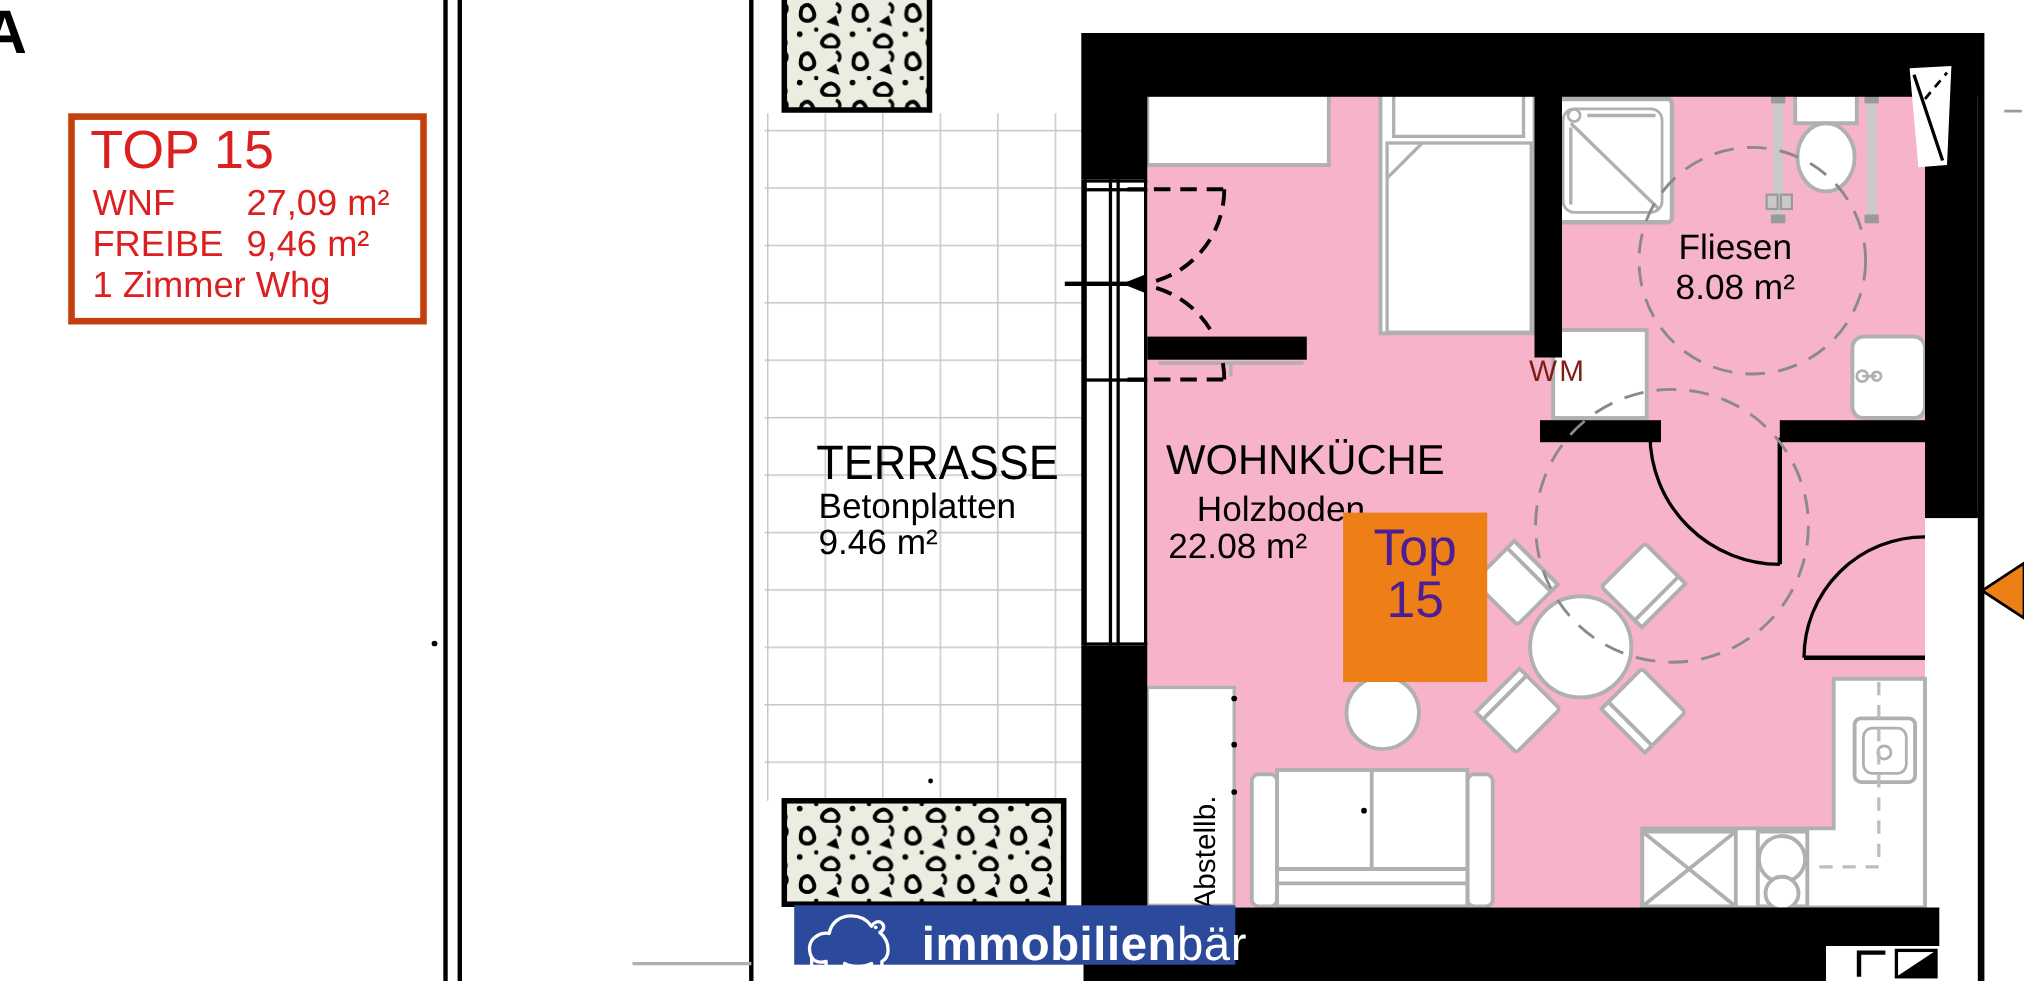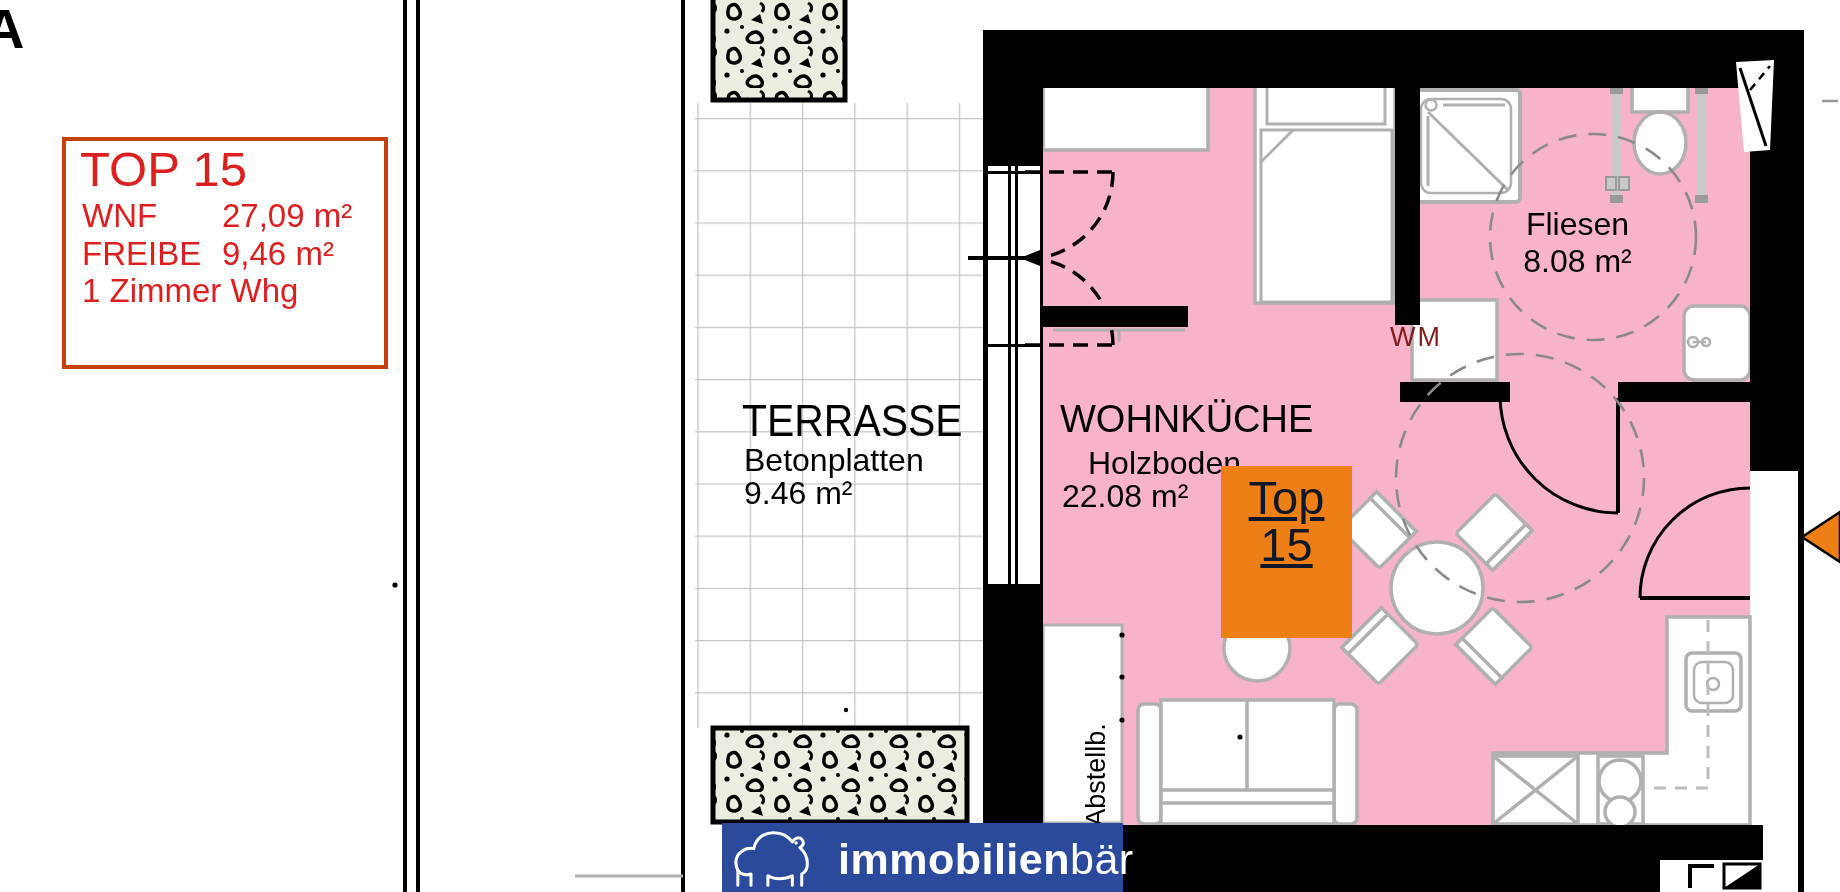--- a/index.html
+++ b/index.html
@@ -1,30 +1,30 @@
 <!DOCTYPE html>
 <html style="--pink: #F7B3CA; --orange: #EE7E16; --banner_blue: #2B4A9B; --red: #DC1F1F; --hedge_green: #EAEDE0;"><head>
 <meta charset="utf-8">
 <style>
   html,body{margin:0;padding:0;background:#fff;}
   #stage{position:relative;width:1840px;height:892px;background:#fff;overflow:hidden;
          font-family:"Liberation Sans",sans-serif;}
   #plan-svg{position:absolute;left:0;top:0;}
   .plan-label{position:absolute;color:#000;line-height:1.05;white-space:nowrap;}
-  .red-box{position:absolute;left:62px;top:103px;width:326px;height:232px;
-           border:4px solid #c2410c;box-sizing:border-box;color:var(--red);margin-top:34px;}
+  .red-box{position:absolute;left:62px;top:103px;width:326px;height:192px;
+           border:6px solid #c2410c;box-sizing:border-box;color:var(--red);}
   .red-box .title{position:absolute;left:14px;top:0px;font-size:49px;}
   .red-box .row{display:flex;font-size:33px;}
   .red-box .row .lbl{width:140px;}
   .red-box .rows{position:absolute;left:16px;top:56px;line-height:1.16;}
   .red-box .typeline{position:absolute;left:16px;top:131px;font-size:33px;}
-  .badge{position:absolute;left:1221px;top:466px;width:131px;height:172px;
-         background:var(--orange);color:#0f172a;text-align:center;font-size:47px;line-height:1.0;text-decoration:underline;}
+  .badge{position:absolute;left:1221px;top:466px;width:131px;height:154px;
+         background:var(--orange);color:#4c1d95;text-align:center;font-size:47px;line-height:1.0;}
   .badge .b1{margin-top:8px;}
-  .banner{position:absolute;left:722px;top:823px;width:401px;height:69px;
+  .banner{position:absolute;left:722px;top:823px;width:401px;height:54px;
           background:var(--banner_blue);color:#fff;}
   .banner .wordmark{position:absolute;left:116px;top:12px;font-size:43px;letter-spacing:.5px;}
   .banner .bold{font-weight:700;}
   .banner .light{font-weight:400;}
   .corner-letter{position:absolute;left:-16px;top:-4px;font-size:56px;font-weight:700;color:#000;}
   .wm-label{position:absolute;left:1364px;top:322px;width:104px;text-align:center;
             font-size:27px;color:#7f1d1d;letter-spacing:2px;}
   .storage-label{position:absolute;left:1096px;top:775px;font-size:27px;color:#000;
                  transform:translate(-50%,-50%) rotate(-90deg);}
   .bad-block{position:absolute;left:1470px;top:203px;width:215px;text-align:center;}

